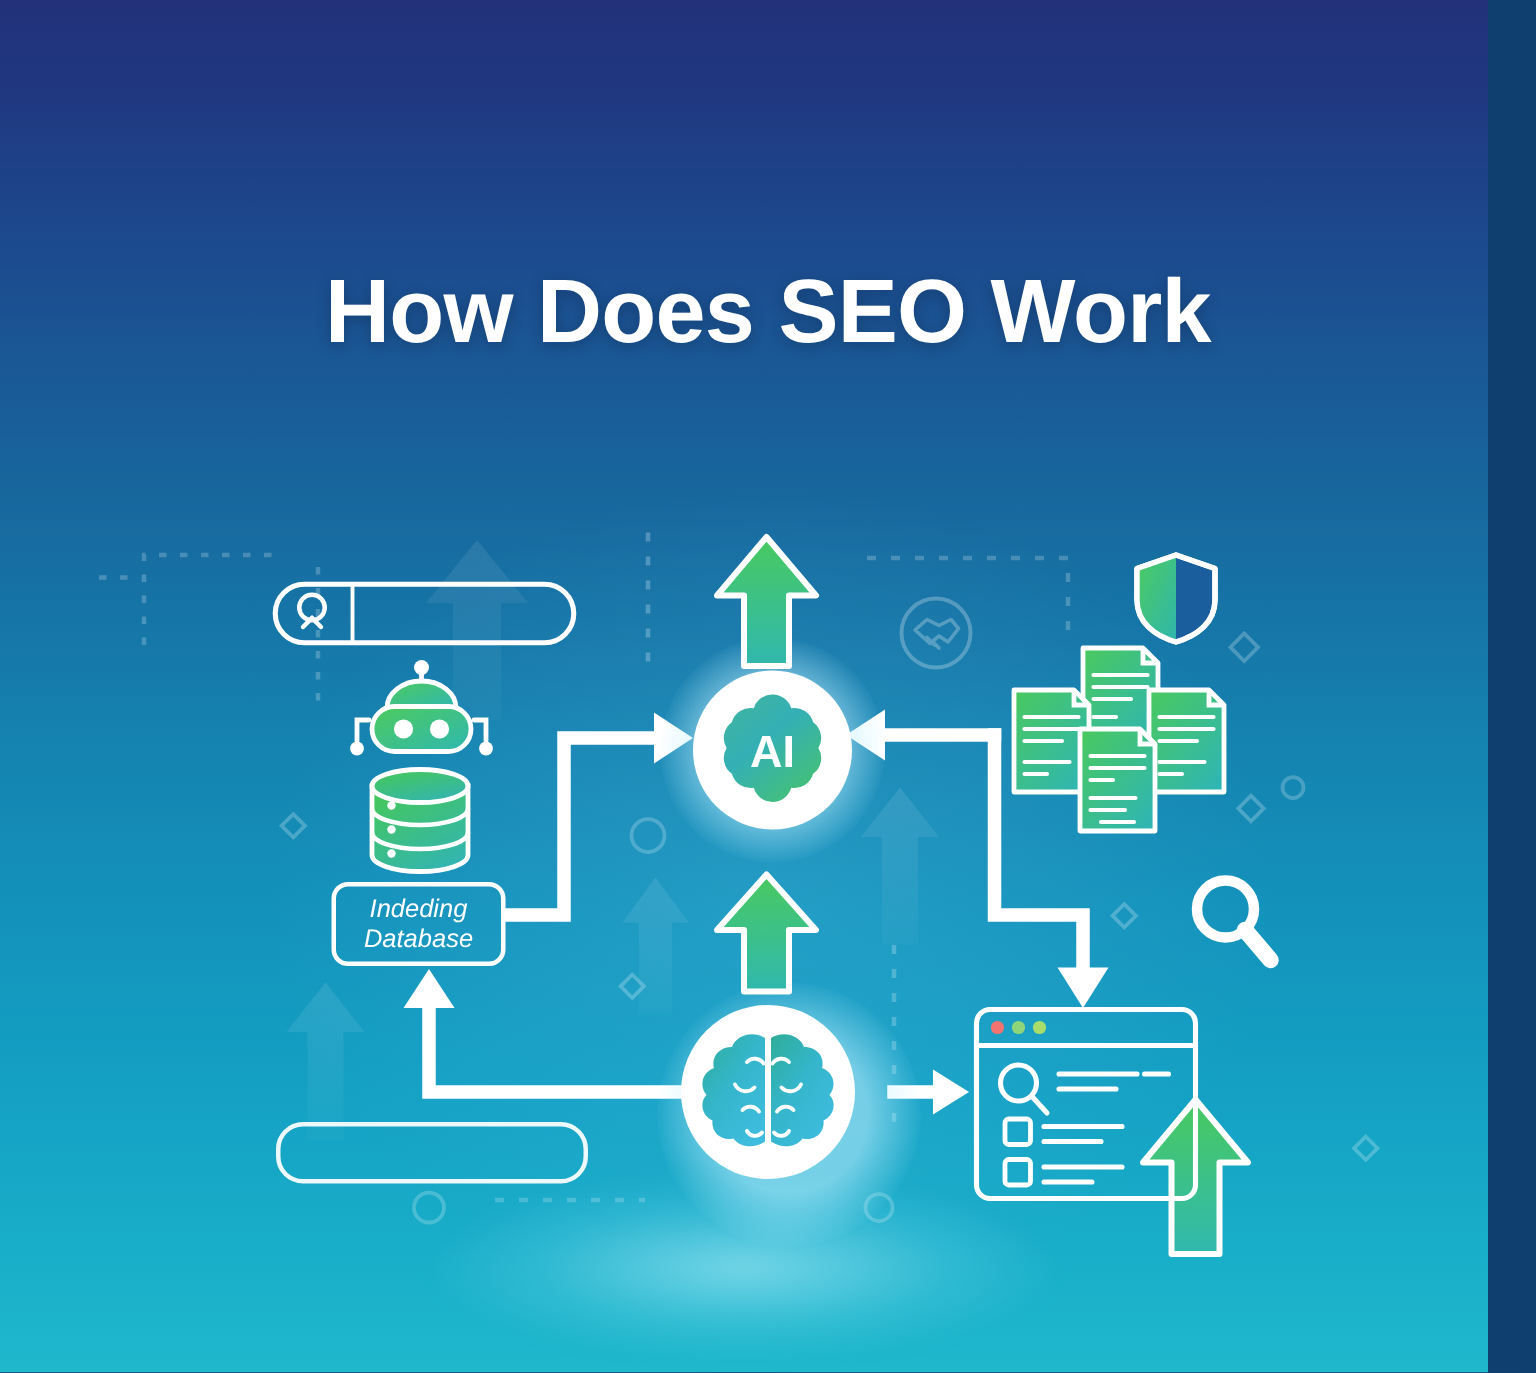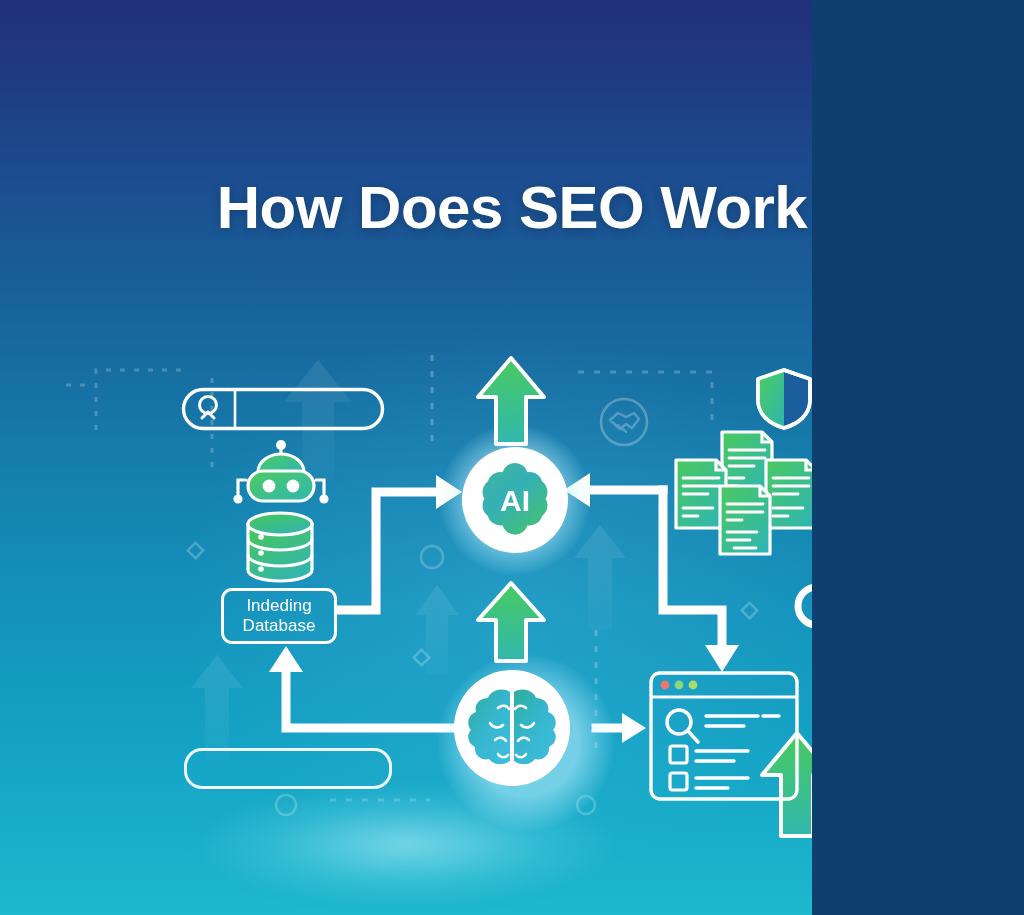--- a/index.html
+++ b/index.html
@@ -2,21 +2,21 @@
 <html><head>
 <meta charset="utf-8">
 <style>
   html,body{margin:0;padding:0;background:#0f3f6e;}
   body{
     font-family:"Liberation Sans", sans-serif;
     -webkit-font-smoothing:antialiased;
   }
   .stage{
     position:relative;
-    width:812px;height:915px;
+    width:992px;height:915px;
     overflow:hidden;
     background:linear-gradient(180deg,
       #22307a 0%,
       #1f3a82 8%,
       #1c4a8e 18%,
       #1a5795 26%,
       #176a9f 38%,
       #1580ae 52%,
       #1392bb 66%,
       #14a1c4 80%,
@@ -235,21 +235,21 @@
     <g fill="#ffffff">
       <circle cx="18" cy="25" r="2.8"></circle>
       <circle cx="18" cy="41" r="2.8"></circle>
       <circle cx="18" cy="57" r="2.8"></circle>
     </g>
   </svg>
 
   <div class="abs" style="left:221px;top:588px;width:110px;height:50px;
               border:3px solid #ffffff;border-radius:11px;
               display:flex;align-items:center;justify-content:center;">
-    <span class="node-label" style="position:static;">Indeding
+    <span class="node-label" style="position:static;font-style:italic;">Indeding
 Database</span>
   </div>
 
   <div class="abs" style="left:440px;top:425px;width:150px;height:150px;
               border-radius:50%;background:radial-gradient(circle, rgba(190,240,255,.6) 40%, rgba(160,230,255,0) 72%);"></div>
   <svg class="abs" style="left:460px;top:445px;" width="110" height="110">
     <circle cx="55" cy="55" r="53" fill="#ffffff"></circle>
     <g>
       <path d="M55 18
                a13 13 0 0 1 12.5 9.2

